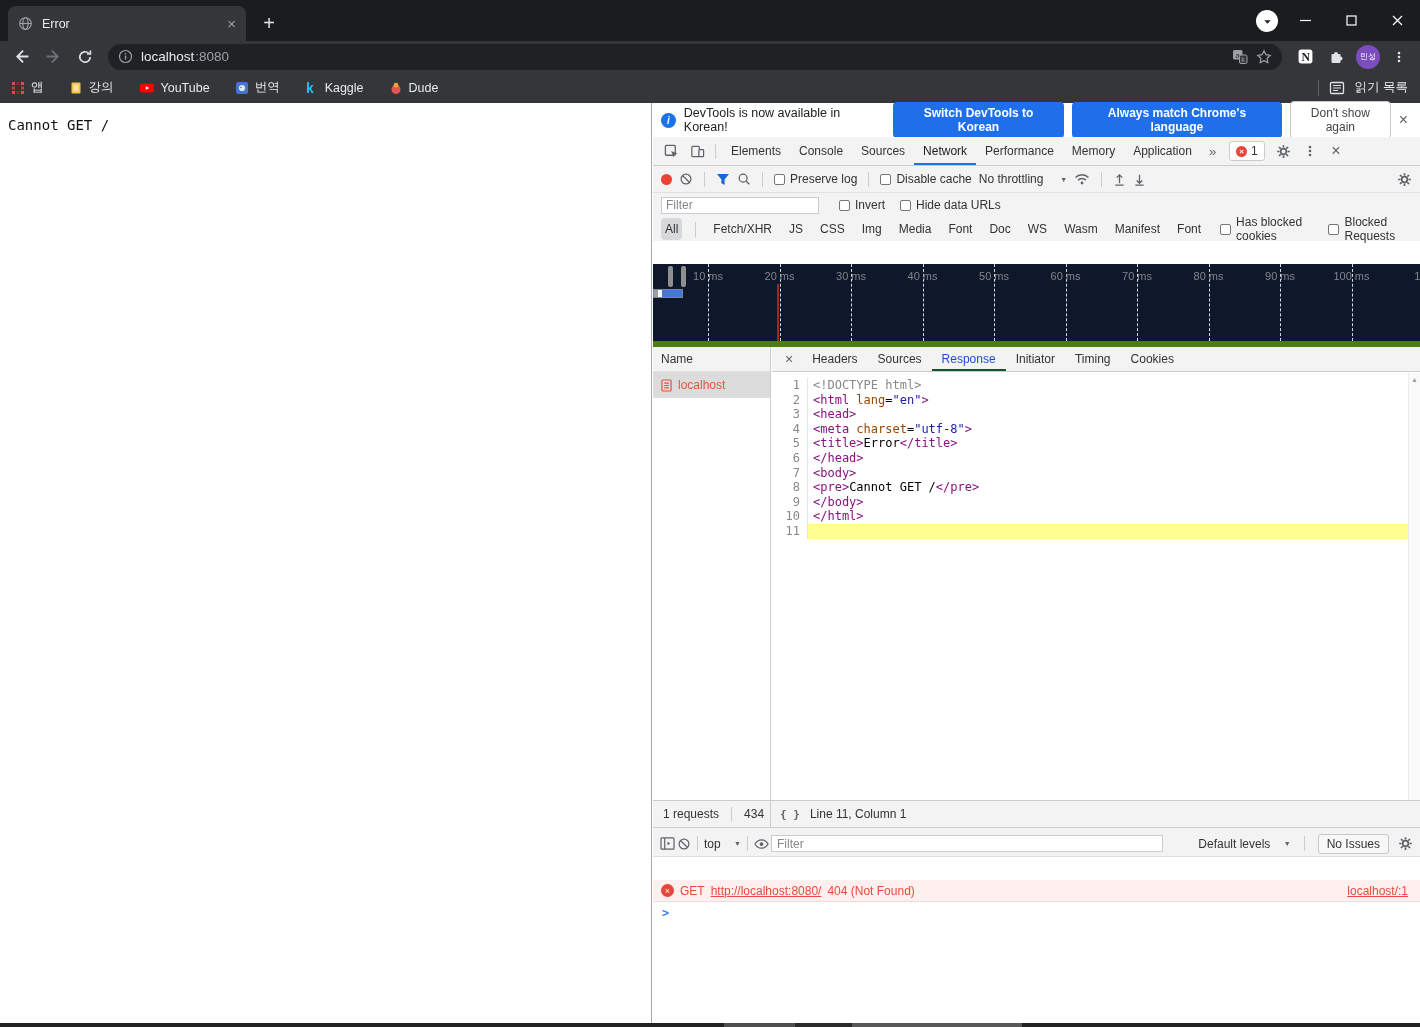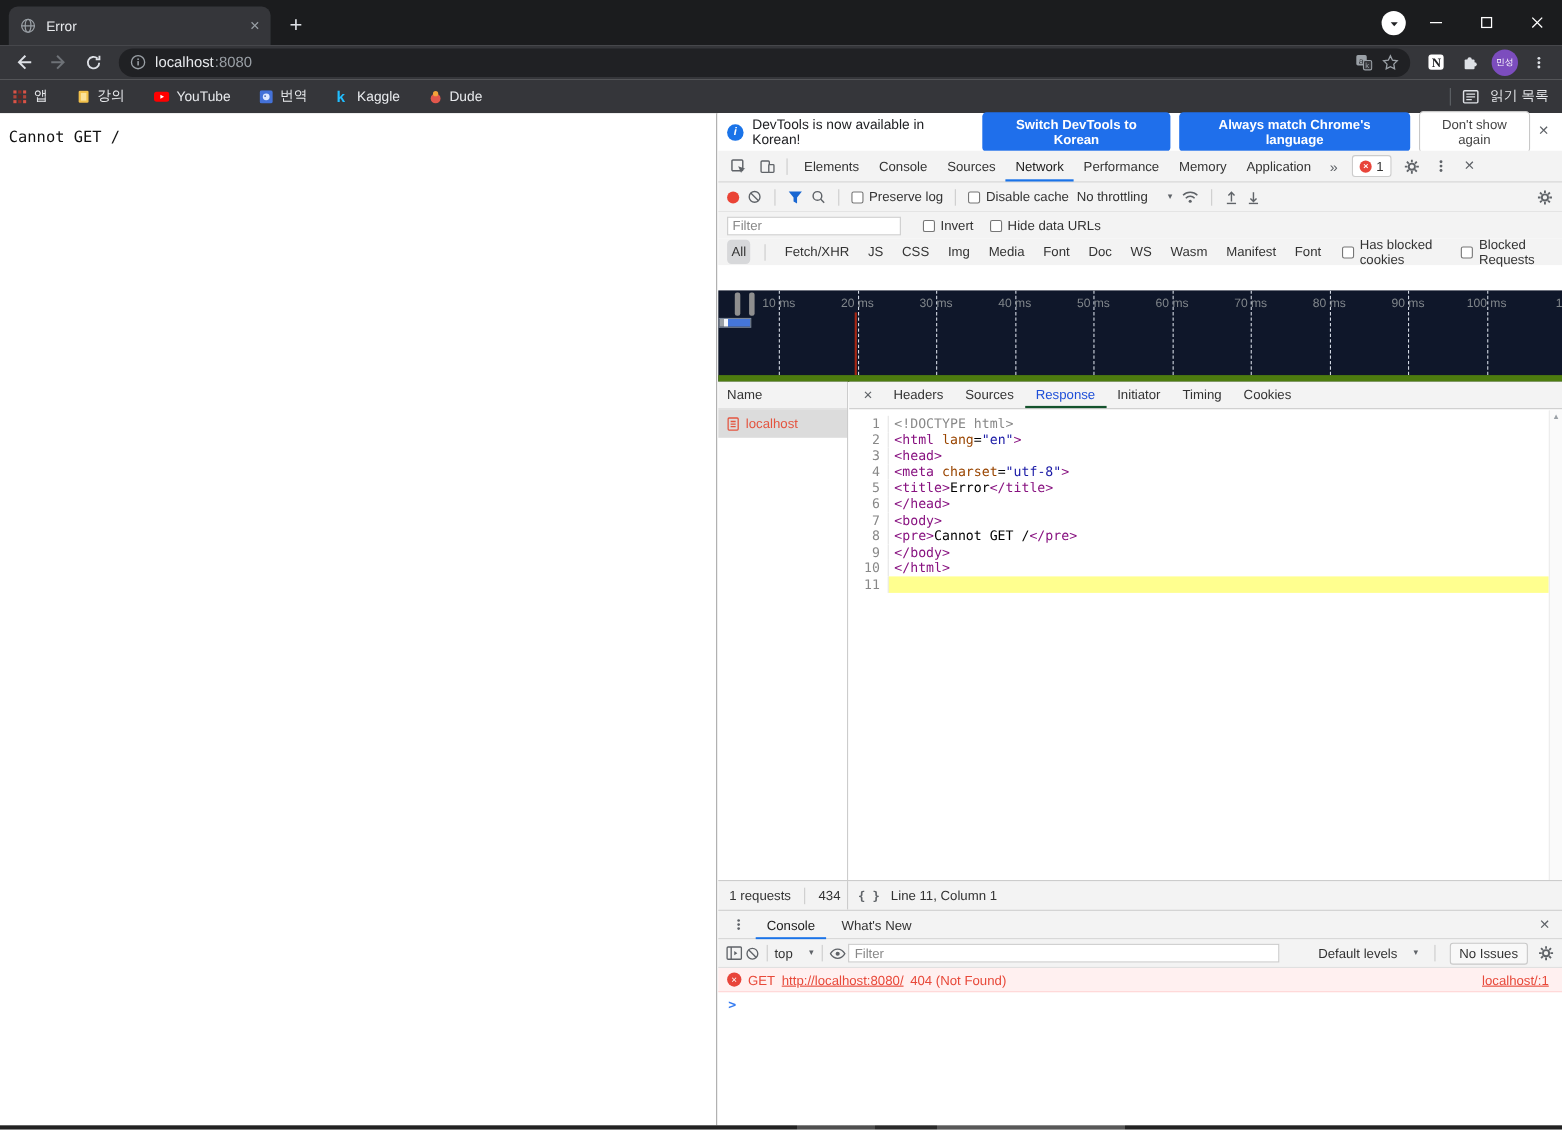--- a/index.html
+++ b/index.html
@@ -127,21 +127,21 @@
              gap:8px; padding-left:10px; flex:none; }
   .sb-right { display:flex; align-items:center; gap:10px; padding-left:9px; }
   .braces { color:#5f6368; font-weight:bold; font-family:"DejaVu Sans Mono",monospace; font-size:11px; }
 
   .ctabs { top:724px; height:27px; background:#f3f3f3; border-top:1px solid #ccc; border-bottom:1px solid #ccc;
            padding:0 6px; gap:4px; }
   .c-tab { padding:6px 10px 4px 10px; border-bottom:2px solid transparent; }
   .c-tab.active { border-bottom:2px solid #1a73e8; color:#1b1b1b; }
   .ctabs .x-btn { margin-left:auto; padding-right:5px; }
 
-  .ctoolbar { top:751px; height:26px; background:#f3f3f3; border-bottom:1px solid #e0e0e0; padding:0 7px; gap:2px; }
+  .ctoolbar { top:728px; height:26px; background:#f3f3f3; border-bottom:1px solid #e0e0e0; padding:0 7px; gap:2px; }
   .cfilter { flex:1; max-width:392px; height:17px; border:1px solid #ccc; font-size:12px; padding:0 5px;
              font-family:inherit; background:#fff; }
   .cfilter::placeholder { color:#888; }
   .pill { border:1px solid #c8c8c8; border-radius:3px; padding:2px 8px; background:#f8f8f8; color:#333; }
   .ct-right { margin-left:auto; display:flex; align-items:center; gap:9px; }
 
   .cerror { top:777px; height:22px; background:#fff0f0; border-bottom:1px solid #ffd6d6; padding:0 8px;
             gap:6px; color:#e8493a; }
   .err-x { width:13px; height:13px; border-radius:50%; background:#e8443a; color:#fff; font-size:9px;
            display:flex; align-items:center; justify-content:center; flex:none; }

